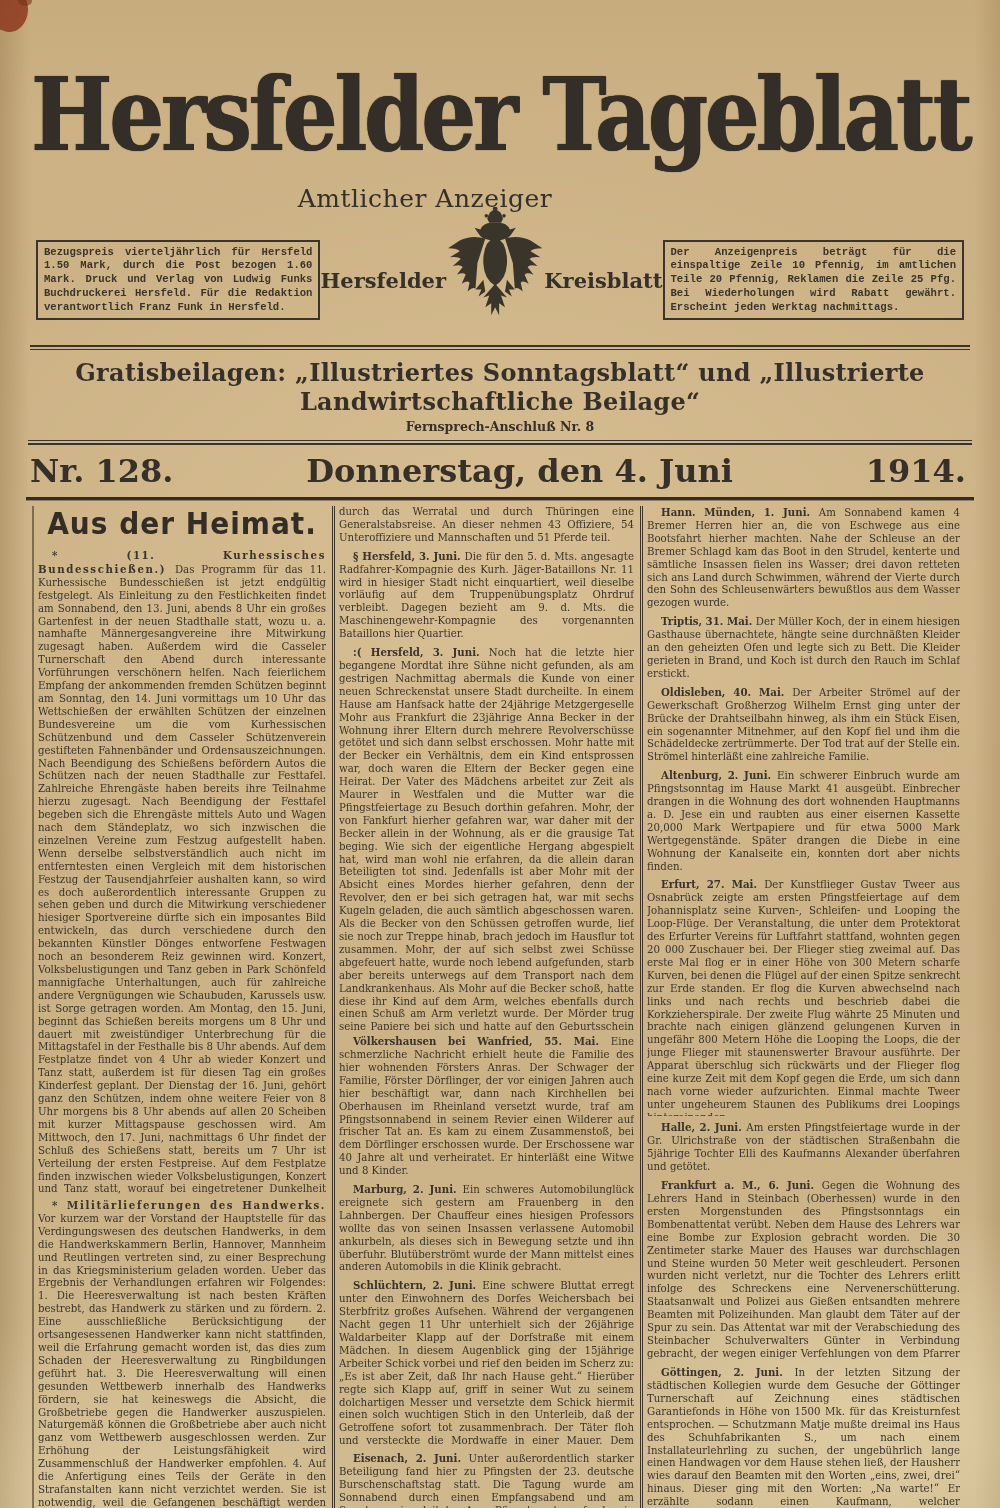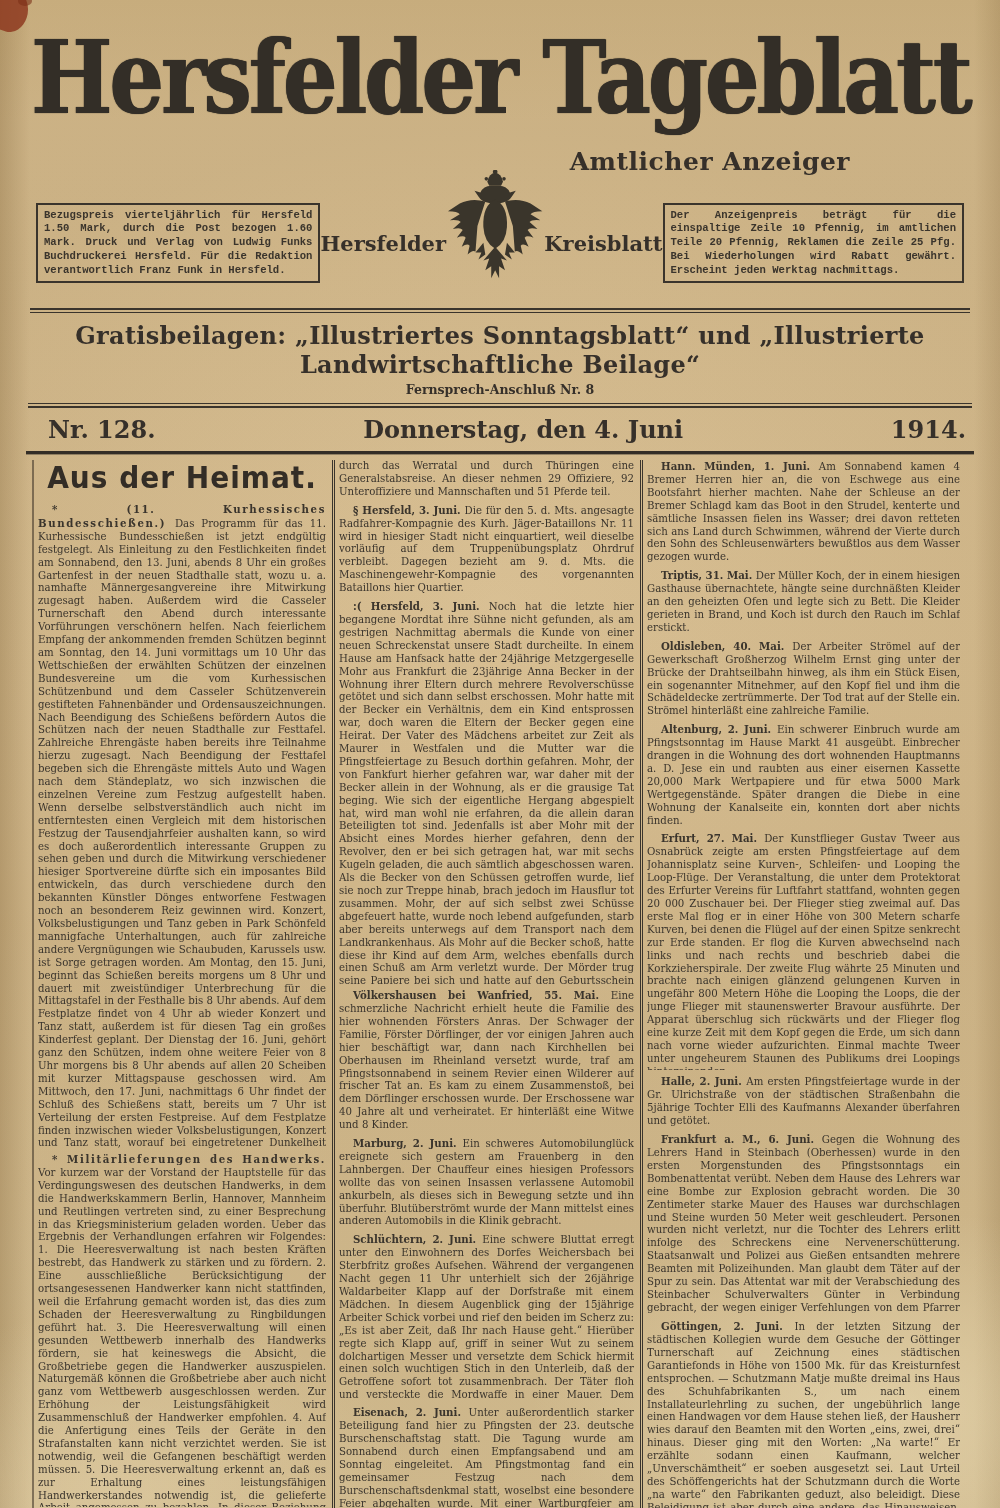--- a/index.html
+++ b/index.html
@@ -14,46 +14,46 @@
       linear-gradient(90deg, rgba(108,78,36,.25) 0, rgba(108,78,36,0) 30px),
       linear-gradient(90deg, rgba(108,78,36,0) calc(100% - 26px), rgba(108,78,36,.18) 100%),
       linear-gradient(180deg,#d4ba8b 0,#d9c094 8%,#d8bf93 60%,#dcc79c 100%);
   }
   
   .smudge{position:absolute;left:-6px;top:-10px;width:34px;height:42px;background:#8e3a20;
     border-radius:40% 70% 60% 50%;transform:rotate(18deg);opacity:.85;}
   .smudge2{position:absolute;left:18px;top:-4px;width:14px;height:10px;background:#7c3018;border-radius:50%;opacity:.6;}
 
   
-  .masthead{position:relative;padding-top:27px;}
+  .masthead{position:relative;padding-top:64px;}
   .title{
     text-align:center;font-weight:bold;font-size:86px;line-height:1;
     letter-spacing:-3px;transform:scaleY(1.18);transform-origin:top center;
     color:#332e27;text-shadow:0 0 1px #332e27,1px 0 0 #332e27;
     white-space:nowrap;
   }
   .subtitle-row{display:flex;margin-top:34px;align-items:center;}
-  .subtitle-row .cell{flex:1;text-align:right;font-weight:bold;font-size:25px;letter-spacing:.5px;}
+  .subtitle-row .cell{flex:1;text-align:center;font-weight:normal;font-size:25px;letter-spacing:.5px;}
   .subtitle-row .gap{width:150px;}
   .boxes-row{display:flex;align-items:center;margin-top:8px;padding:0 36px;}
   .price-box{
     border:2px solid #3a342c;padding:4px 6px;font-size:10.6px;line-height:1.3;
     font-weight:bold;text-align:justify;width:300px;box-sizing:border-box;color:#3a342c;font-family:Liberation Mono, monospace;
   }
   .price-box.right{width:318px;}
   .mid-word{flex:1;text-align:center;font-weight:bold;font-size:21px;}
   .eagle-wrap{width:104px;height:118px;position:relative;top:-14px;}
   .eagle-wrap svg{width:100%;height:100%;}
 
   .dbl-rule{border-top:2px solid #3a342c;border-bottom:1px solid #3a342c;height:2px;margin:6px 30px 0 30px;}
   .gratis{ text-align:center;font-weight:bold;font-size:24px;margin-top:8px;letter-spacing:.3px;}
   .phone{ text-align:center;font-weight:bold;font-size:12.5px;margin-top:3px;}
   .dbl-rule2{border-top:1px solid #3a342c;border-bottom:2px solid #3a342c;height:2px;margin:6px 28px 0 28px;}
   .dateline{display:flex;align-items:baseline;justify-content:space-between;
-    padding:7px 34px 5px 48px;font-weight:bold;font-size:24px;}
+    padding:7px 34px 5px 30px;font-weight:bold;font-size:32px;}
   .thick-rule{border-top:3px solid #332d26;margin:2px 26px 0 26px;box-shadow:0 1px 0 rgba(51,45,38,.4);}
 
   
   .body-grid{
     display:grid;grid-template-columns:300px 308px 326px;
     padding:6px 28px 0 32px;column-gap:0;
   }
   .col{height:1108px;overflow:hidden;padding:0 6px 0 4px;}
   .col1{border-left:2px solid rgba(58,48,36,.55);}
   .col2,.col3{border-left:3px double #3a342c;}
@@ -142,21 +142,21 @@
     </p>
     <p class="art h351">
       <span class="sperr">* Militärlieferungen des Handwerks. </span>
       <span>Vor kurzem war der Vorstand der Hauptstelle für das Verdingungswesen des deutschen Handwerks, in dem die Handwerkskammern Berlin, Hannover, Mannheim und Reutlingen vertreten sind, zu einer Besprechung in das Kriegsministerium geladen worden. Ueber das Ergebnis der Verhandlungen erfahren wir Folgendes: 1. Die Heeresverwaltung ist nach besten Kräften bestrebt, das Handwerk zu stärken und zu fördern. 2. Eine ausschließliche Berücksichtigung der ortsangesessenen Handwerker kann nicht stattfinden, weil die Erfahrung gemacht worden ist, das dies zum Schaden der Heeresverwaltung zu Ringbildungen geführt hat. 3. Die Heeresverwaltung will einen gesunden Wettbewerb innerhalb des Handwerks fördern, sie hat keineswegs die Absicht, die Großbetriebe gegen die Handwerker auszuspielen. Naturgemäß können die Großbetriebe aber auch nicht ganz vom Wettbewerb ausgeschlossen werden. Zur Erhöhung der Leistungsfähigkeit wird Zusammenschluß der Handwerker empfohlen. 4. Auf die Anfertigung eines Teils der Geräte in den Strafanstalten kann nicht verzichtet werden. Sie ist notwendig, weil die Gefangenen beschäftigt werden müssen. 5. Die Heeresverwaltung erkennt an, daß es zur Erhaltung eines leistungsfähigen Handwerkerstandes notwendig ist, die gelieferte Arbeit angemessen zu bezahlen. In dieser Beziehung sind auch schon zahlreiche Verfügungen an die nachgeordneten Dienststellen ergangen. 6. In Aussicht genommen ist die Abänderung der Verdingungsvorschriften, die sich möglichst den Bestimmungen des Ministeriums der öffentlichen Arbeiten anschließen sollen.</span>
     </p>
 
   </div>
 
   <div class="col col2">
     <p class="art noindent">
-      <span>durch das Werratal und durch Thüringen eine Generalstabsreise. An dieser nehmen 29 Offiziere, 92 Unteroffiziere und Mannschaften und 51 Pferde teil.</span>
+      <span>durch das Werratal und durch Thüringen eine Generalstabsreise. An dieser nehmen 43 Offiziere, 54 Unteroffiziere und Mannschaften und 51 Pferde teil.</span>
     </p>
     <p class="art">
       <span class="lead">§ Hersfeld, 3. Juni. </span>
       <span>Die für den 5. d. Mts. angesagte Radfahrer-Kompagnie des Kurh. Jäger-Bataillons Nr. 11 wird in hiesiger Stadt nicht einquartiert, weil dieselbe vorläufig auf dem Truppenübungsplatz Ohrdruf verbleibt. Dagegen bezieht am 9. d. Mts. die Maschinengewehr-Kompagnie des vorgenannten Bataillons hier Quartier.</span>
     </p>
     <p class="art h382">
       <span class="lead">:( Hersfeld, 3. Juni. </span>
       <span>Noch hat die letzte hier begangene Mordtat ihre Sühne nicht gefunden, als am gestrigen Nachmittag abermals die Kunde von einer neuen Schreckenstat unsere Stadt durcheilte. In einem Hause am Hanfsack hatte der 24jährige Metzgergeselle Mohr aus Frankfurt die 23jährige Anna Becker in der Wohnung ihrer Eltern durch mehrere Revolverschüsse getötet und sich dann selbst erschossen. Mohr hatte mit der Becker ein Verhältnis, dem ein Kind entsprossen war, doch waren die Eltern der Becker gegen eine Heirat. Der Vater des Mädchens arbeitet zur Zeit als Maurer in Westfalen und die Mutter war die Pfingstfeiertage zu Besuch dorthin gefahren. Mohr, der von Fankfurt hierher gefahren war, war daher mit der Becker allein in der Wohnung, als er die grausige Tat beging. Wie sich der eigentliche Hergang abgespielt hat, wird man wohl nie erfahren, da die allein daran Beteiligten tot sind. Jedenfalls ist aber Mohr mit der Absicht eines Mordes hierher gefahren, denn der Revolver, den er bei sich getragen hat, war mit sechs Kugeln geladen, die auch sämtlich abgeschossen waren. Als die Becker von den Schüssen getroffen wurde, lief sie noch zur Treppe hinab, brach jedoch im Hausflur tot zusammen. Mohr, der auf sich selbst zwei Schüsse abgefeuert hatte, wurde noch lebend aufgefunden, starb aber bereits unterwegs auf dem Transport nach dem Landkrankenhaus. Als Mohr auf die Becker schoß, hatte diese ihr Kind auf dem Arm, welches ebenfalls durch einen Schuß am Arm verletzt wurde. Der Mörder trug seine Papiere bei sich und hatte auf den Geburtsschein geschrieben: „Metzgerblut ist keine Buttermilch. Meine Schwiegermutter will es nicht haben, daß ich ihre Tochter heiraten soll und das habe ich mir zu Herzen genommen.“ Auch hieraus ist ersichtlich, daß Mohr mit dem Vorsatze, den Mord zu begehen, von Frankfurt hierher gekommen ist. Die Kunde von der Tat verbreitete sich wie ein Lauffeuer durch die Stadt, und eine große Menschenmenge sammelte sich vor dem Tatorte an.</span>
     </p>
     <p class="art">

